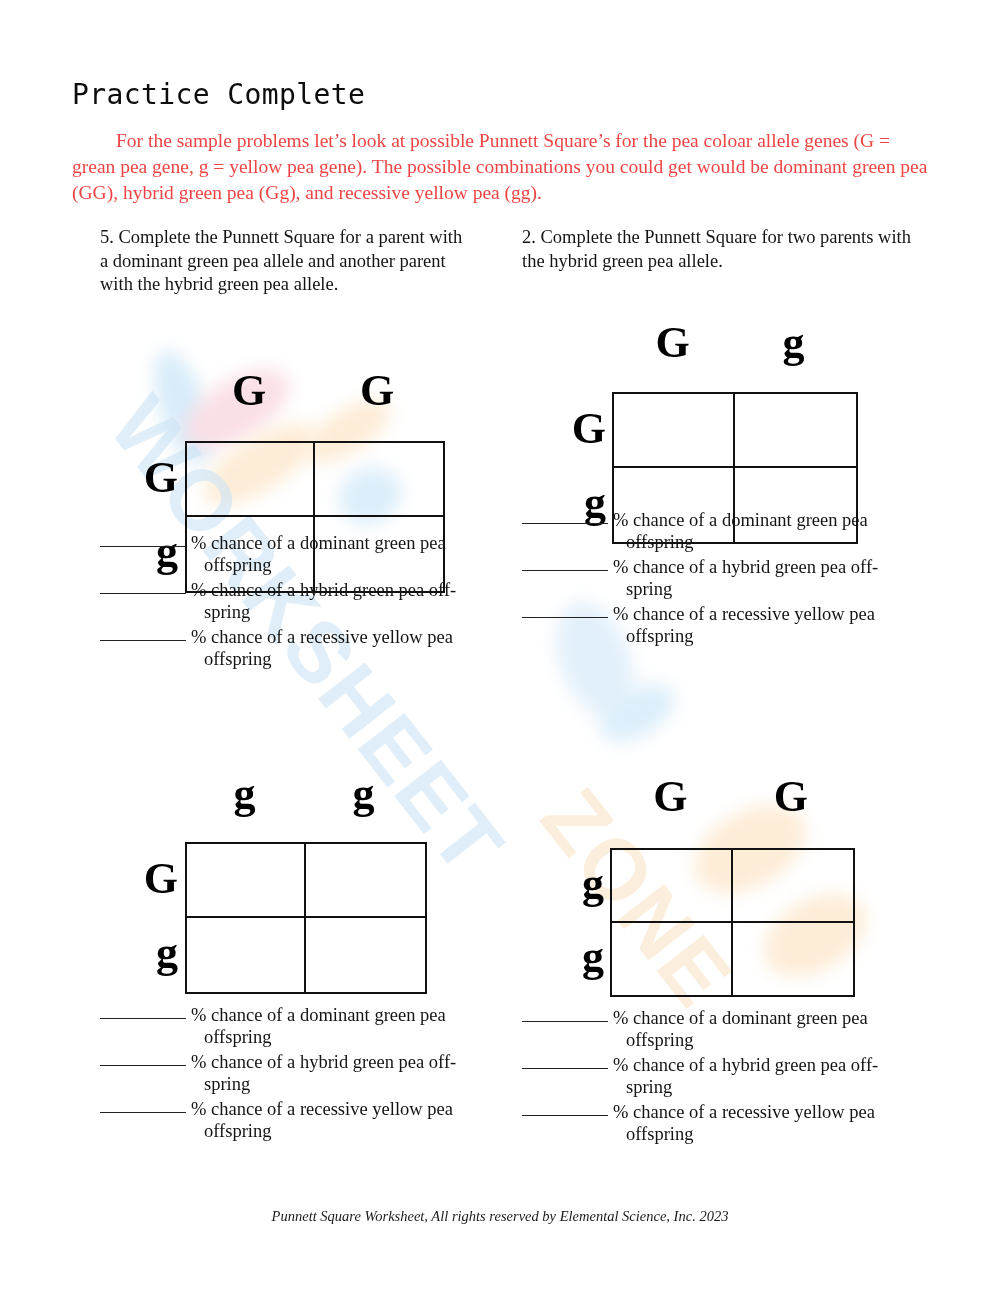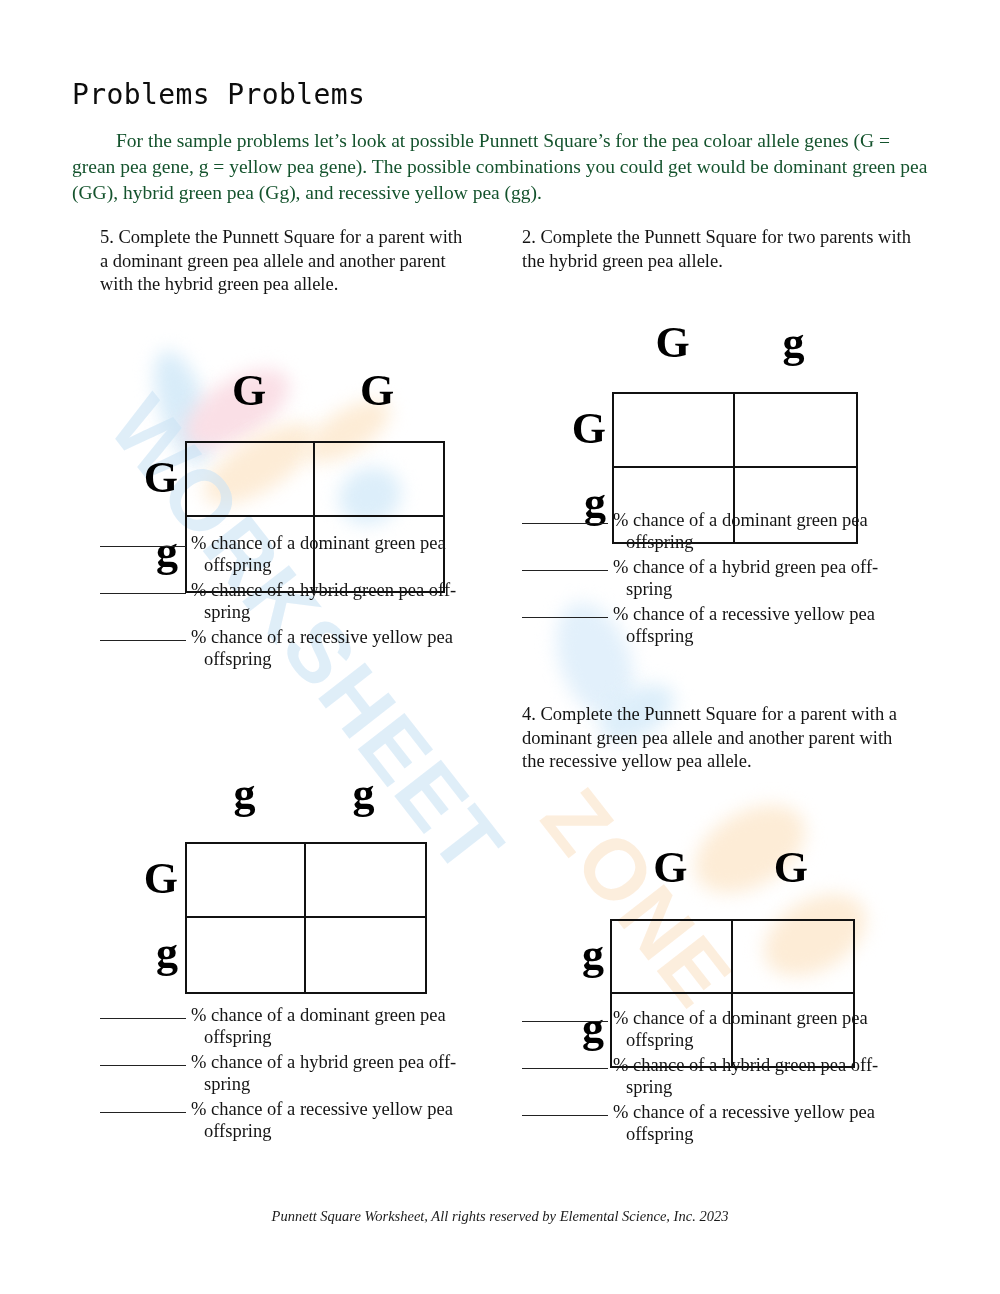--- a/index.html
+++ b/index.html
@@ -42,21 +42,21 @@
   
   .title{
     position:absolute;left:72px;top:78px;
     font-family:"DejaVu Sans Mono","Liberation Mono",monospace;
     font-size:28px;font-weight:400;letter-spacing:.4px;
     color:#0d0d0d;
   }
   .intro{
     position:absolute;left:72px;top:128px;width:862px;
     font-size:19.5px;line-height:1.34;text-indent:44px;text-align:left;
-    color:#14532d;
+    color:#ef4444;
   }
 
   
   .prob{position:absolute;z-index:2;}
   .prompt{font-size:18.5px;line-height:1.28;color:#141414;}
 
   .sq-wrap{position:relative;}
   .col-heads{position:absolute;display:flex;}
   .col-heads span{
     flex:1;text-align:center;
@@ -103,21 +103,21 @@
     <div class="blob b3"></div>
     <div class="blob b5"></div>
     <div class="blob b9"></div>
     <div class="blob b6"></div>
     <div class="blob b7"></div>
     <div class="blob b8"></div>
     <div class="wm-text" id="wm-a">WORKSHEET</div>
     <div class="wm-text" id="wm-b">ZONE</div>
   </div>
 
-  <div class="title">Problems Problems</div>
+  <div class="title">Practice Complete</div>
   <div class="intro">For the sample problems let’s look at possible Punnett Square’s for the pea coloar allele genes (G = grean pea gene, g = yellow pea gene). The possible combinations you could get would be dominant green pea (GG), hybrid green pea (Gg), and recessive yellow pea (gg).</div>
 
   <div class="prob" id="p1" style="left:100px;top:226px;width:392px;">
     <div class="prompt" style="width:372px;">5. Complete the Punnett Square for a parent with a dominant green pea allele and another parent with the hybrid green pea allele.</div>
     <div class="sq-wrap" style="height:300px;">
       <div class="col-heads" style="left:85px;top:72px;width:256px;height:50px;">
         <span>G</span>
         <span>G</span>
       </div>
       <div class="row-heads" style="left:30px;top:144px;width:48px;height:148px;">
@@ -208,21 +208,20 @@
         <span class="cont">spring</span>
       </span>
       <span class="ans">
         <span class="blank"></span><span class="txt">% chance of a recessive yellow pea</span>
         <span class="cont">offspring</span>
       </span>
     </div>
   </div>
 
   <div class="prob" id="p4" style="left:522px;top:703px;width:400px;">
-    <div class="prompt" style="width:378px;">4. Complete the Punnett Square for a parent with a dominant green pea allele and another parent with the recessive yellow pea allele.</div>
     <div class="sq-wrap" style="height:300px;">
       <div class="col-heads" style="left:88px;top:72px;width:241px;height:50px;">
         <span>G</span>
         <span>G</span>
       </div>
       <div class="row-heads" style="left:34px;top:145px;width:48px;height:145px;">
         <span>g</span>
         <span>g</span>
       </div>
       <div class="grid" style="left:88px;top:145px;width:241px;height:145px;">

